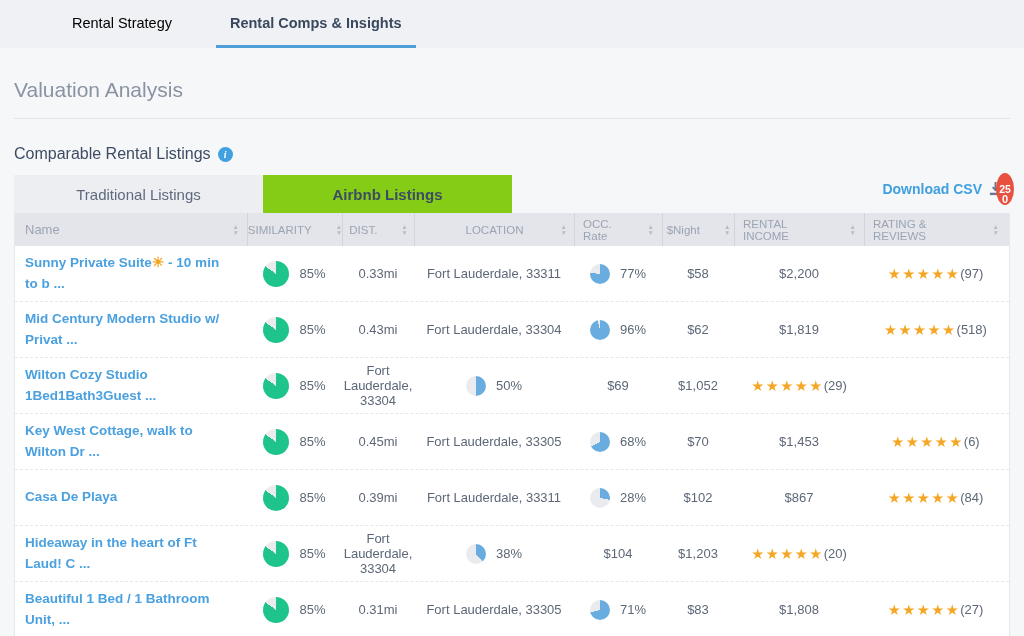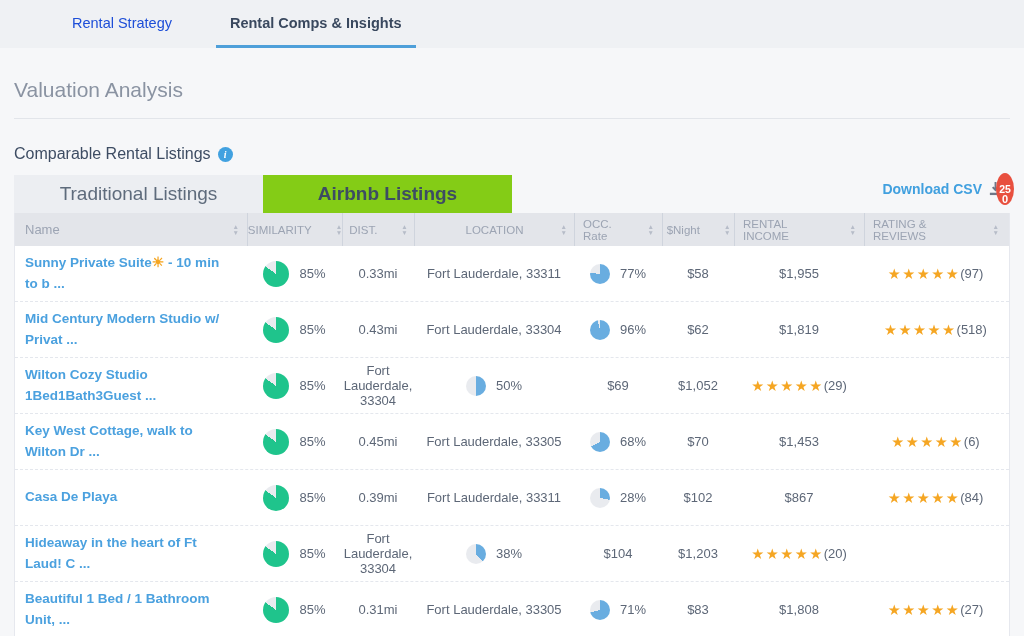--- a/index.html
+++ b/index.html
@@ -2,40 +2,40 @@
 <html><head>
 <meta charset="utf-8">
 <style>
   * { margin:0; padding:0; box-sizing:border-box; }
   html,body { width:1024px; height:636px; overflow:hidden; }
   body { font-family:"Liberation Sans", sans-serif; background:#F6F7F9; color:#5D6777; }
 
   
   .topbar { height:48px; background:#EFF1F4; display:flex; align-items:stretch; padding-left:58px; }
   .top-tab { display:flex; align-items:center; padding:0 14px; margin-right:30px; font-size:14.5px;
-             color:#1d4ed8; border-bottom:3px solid transparent; cursor:pointer; }
+             color:#000000; border-bottom:3px solid transparent; cursor:pointer; }
   .top-tab.active { color:#39485E; font-weight:700; border-bottom-color:#4E9FD9; }
 
   .content { padding:0 14px; }
 
   
   .page-heading { margin-top:30px; font-size:21px; font-weight:400; color:#8A93A2; }
   .heading-divider { border-bottom:1px solid #E2E5EA; margin-top:16px; }
 
   
   .section-title-row { margin-top:26px; display:flex; align-items:center; gap:7px; }
   .section-title { font-size:16px; color:#3D4C63; font-weight:400; }
   .info-icon { width:15px; height:15px; border-radius:50%; background:#41A1E0; color:#fff;
                font-size:10px; font-style:italic; font-family:"Liberation Serif", serif;
                display:inline-flex; align-items:center; justify-content:center; font-weight:700; }
 
   
   .tabs-row { margin-top:12px; display:flex; position:relative; }
   .listing-tab { width:249px; height:38px; display:flex; align-items:center; justify-content:center;
-                 font-size:19px; color:#5E6B7C; background:#ECEEF2; cursor:pointer; }
+                 font-size:15px; color:#5E6B7C; background:#ECEEF2; cursor:pointer; }
   .listing-tab.active { background:#84cc16; color:#3D4C63; font-weight:700; }
   .download-wrap { position:absolute; right:6px; top:6px; display:flex; align-items:center; gap:6px; cursor:pointer; }
   .download-label { color:#41A0DF; font-size:14px; font-weight:700; }
   .dl-icon-wrap { position:relative; width:16px; height:16px; }
   .dl-badge { position:absolute; top:-8px; left:8px; min-width:18px; height:18px; padding:16px 3px;
               border-radius:50%; background:#E8503F; color:#fff; font-size:10.5px; font-weight:700;
               display:flex; align-items:center; justify-content:center; }
   .dl-sub { position:absolute; top:12px; left:14px; color:#FFFFFF; font-size:11px; font-weight:700; }
 
   
@@ -168,21 +168,21 @@
       <span class="pie sim-pie" style="background: conic-gradient(rgb(31, 196, 140) 0deg, rgb(31, 196, 140) 85%, rgb(233, 235, 239) 85%, rgb(233, 235, 239) 100%);"></span>
       <span>85%</span>
     </div>
     <div class="cell center">0.33mi</div>
     <div class="cell center">Fort Lauderdale, 33311</div>
     <div class="cell occ-cell">
       <span class="pie occ-pie" style="background: conic-gradient(rgb(105, 173, 224) 0deg, rgb(105, 173, 224) 77%, rgb(233, 235, 239) 77%, rgb(233, 235, 239) 100%);"></span>
       <span>77%</span>
     </div>
     <div class="cell center">$58</div>
-    <div class="cell center">$1,955</div>
+    <div class="cell center">$2,200</div>
     <div class="cell rating-cell">
       <span class="stars">★★★★★</span>
       <span class="reviews">(97)</span>
     </div>
   </div>
 
   <div class="trow grid-cols">
     <div class="cell name-cell">
       <a class="listing-link"><span>Mid Century Modern Studio w/ Privat ...</span><span></span></a>
     </div>

